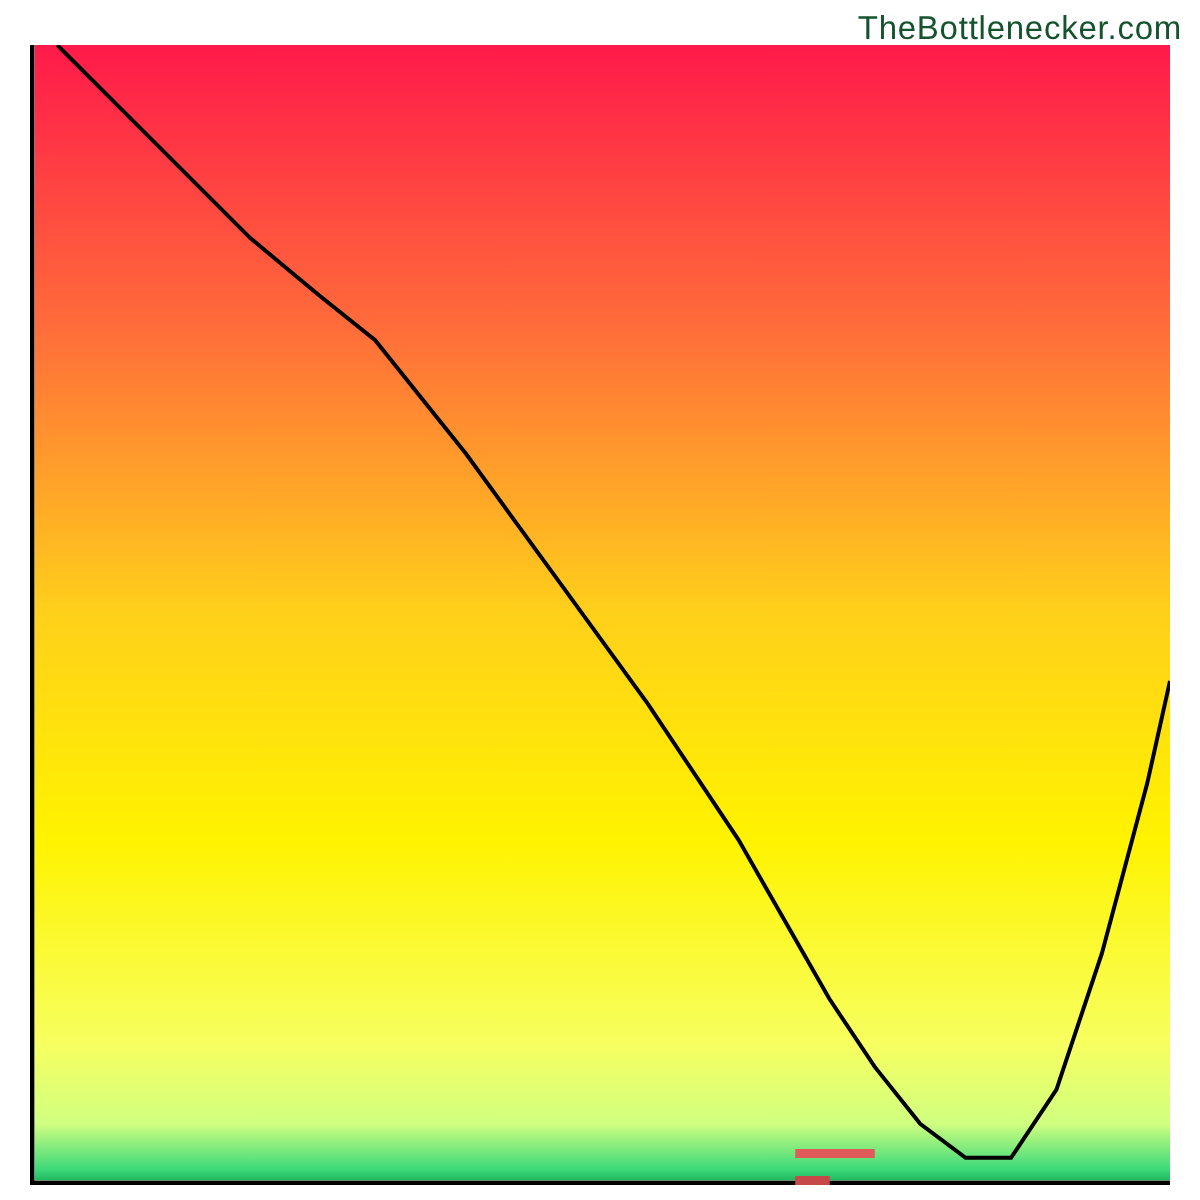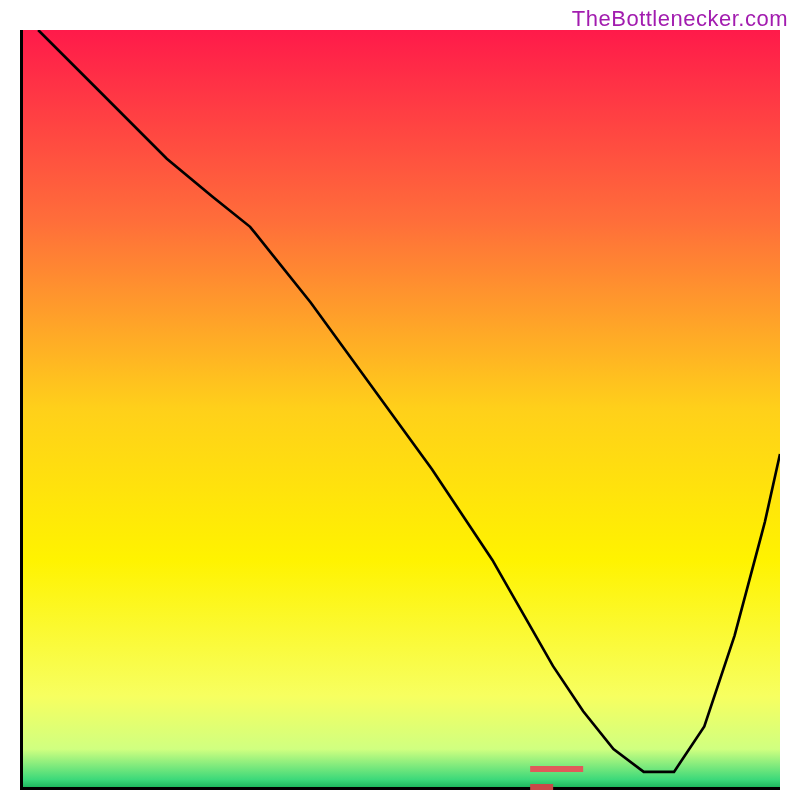--- a/index.html
+++ b/index.html
@@ -7,21 +7,21 @@
     width: 800px;
     height: 800px;
     background: #ffffff;
     font-family: Arial, sans-serif;
     position: relative;
   }
   .watermark {
     position: absolute;
     top: 6px;
     right: 12px;
-    color: #a21caf;
+    color: #14532d;
     font-size: 22px;
     font-weight: normal;
     letter-spacing: 0.5px;
   }
   .chart-area {
     position: absolute;
     top: 30px;
     left: 20px;
     width: 760px;
     height: 760px;

